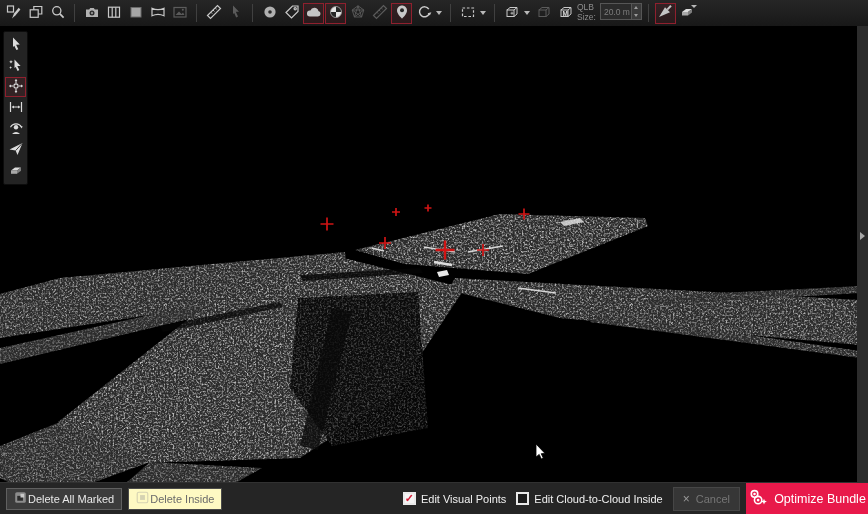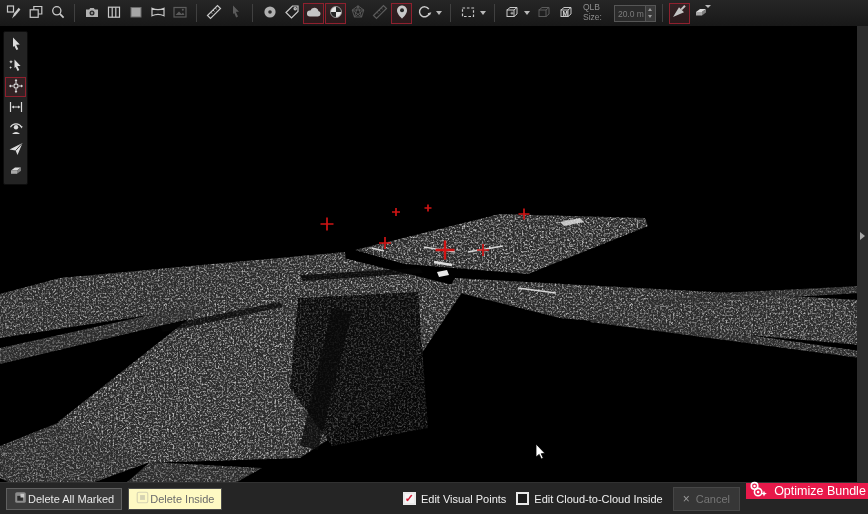--- a/index.html
+++ b/index.html
@@ -8,21 +8,21 @@
 
 
 .topbar{height:26px;background:linear-gradient(#262626,#181818);display:flex;align-items:center;padding:0 3px;gap:1px}
 .ti{width:21px;height:21px;background:transparent;border:1px solid transparent;display:flex;align-items:center;justify-content:center;padding:0;cursor:default}
 .ti.active{border-color:var(--active_tool_border,#8f202e);background:rgba(150,25,45,.14)}
 .ti.disabled{opacity:.35}
 .sep{width:1px;height:18px;background:#404040;margin:0 5px}
 .combo{display:flex;align-items:center}
 .caret{width:0;height:0;border-left:3.5px solid transparent;border-right:3.5px solid transparent;border-top:4px solid #b8b8b8;margin:0 2px}
 .tinycaret{position:absolute;top:1px;right:0;width:0;height:0;border-left:3px solid transparent;border-right:3px solid transparent;border-top:3.5px solid #b8b8b8}
-.qlb{display:flex;align-items:center;gap:12px;margin-left:6px}
+.qlb{display:flex;align-items:flex-start;gap:4px;margin-left:0}
 .qlb-label{font-size:8.5px;color:#8f8f8f;text-align:left;line-height:1.15}
 .qlb-input{width:42px;height:17px;background:#2b2b2b;border:1px solid #565656;display:flex;align-items:stretch}
 .qlb-value{flex:1;font-size:8.5px;color:#7d7d7d;padding:3px 0 0 3px}
 .spin{width:10px;border-left:1px solid #565656;display:flex;flex-direction:column}
 .spin .sb{flex:1;background:#3a3a3a;display:flex;align-items:center;justify-content:center}
 .up{width:0;height:0;border-left:2.5px solid transparent;border-right:2.5px solid transparent;border-bottom:3px solid #9a9a9a}
 .dn{width:0;height:0;border-left:2.5px solid transparent;border-right:2.5px solid transparent;border-top:3px solid #9a9a9a}
 
 
 .viewport{position:absolute;top:26px;left:0;width:868px;height:456px;background:#000}
@@ -40,21 +40,21 @@
 .btn.disabled svg{opacity:.4}
 .gap{width:1px}
 .cbgroup{margin-left:auto;display:flex;align-items:center;gap:10px}
 .cb{display:flex;align-items:center;gap:5px;color:#f0f0f0;font-size:11px;cursor:default}
 .cbbox{width:13px;height:13px;border:2px solid #e9e9e9;background:#1c1c1c;display:flex;align-items:center;justify-content:center}
 .cbbox.checked{background:#f4f4f4}
 .checkmark{color:#d6203a;font-size:11px;font-weight:bold;line-height:1;display:none;transform:translateY(-.5px)}
 .cbbox.checked .checkmark{display:block}
 .cancel{height:24px;background:#363636;border:1px solid #464646;color:#767676;font-size:11px;display:flex;gap:6px;align-items:center;padding:0 9px}
 .cancel .x{font-size:12px;color:#9a9a9a}
-.optimize{position:absolute;right:0;top:0;height:16px;width:122px;background:var(--accent_red,#e8194a);color:#fff;font-size:12.5px;border:none;display:flex;align-items:center;justify-content:center;gap:6px;cursor:pointer}
+.optimize{position:absolute;right:0;top:0;height:32px;width:122px;background:var(--accent_red,#e8194a);color:#fff;font-size:12.5px;border:none;display:flex;align-items:center;justify-content:center;gap:6px;cursor:pointer}
 </style>
 </head>
 <body>
 
 <div class="app">
 
   <div class="topbar">
     <button class="ti">
         <span><svg width="16" height="16" viewBox="0 0 16 16">
             <rect x="1.5" y="2" width="6" height="6" fill="none" stroke="#c9c9c9" stroke-width="1.2"></rect>

